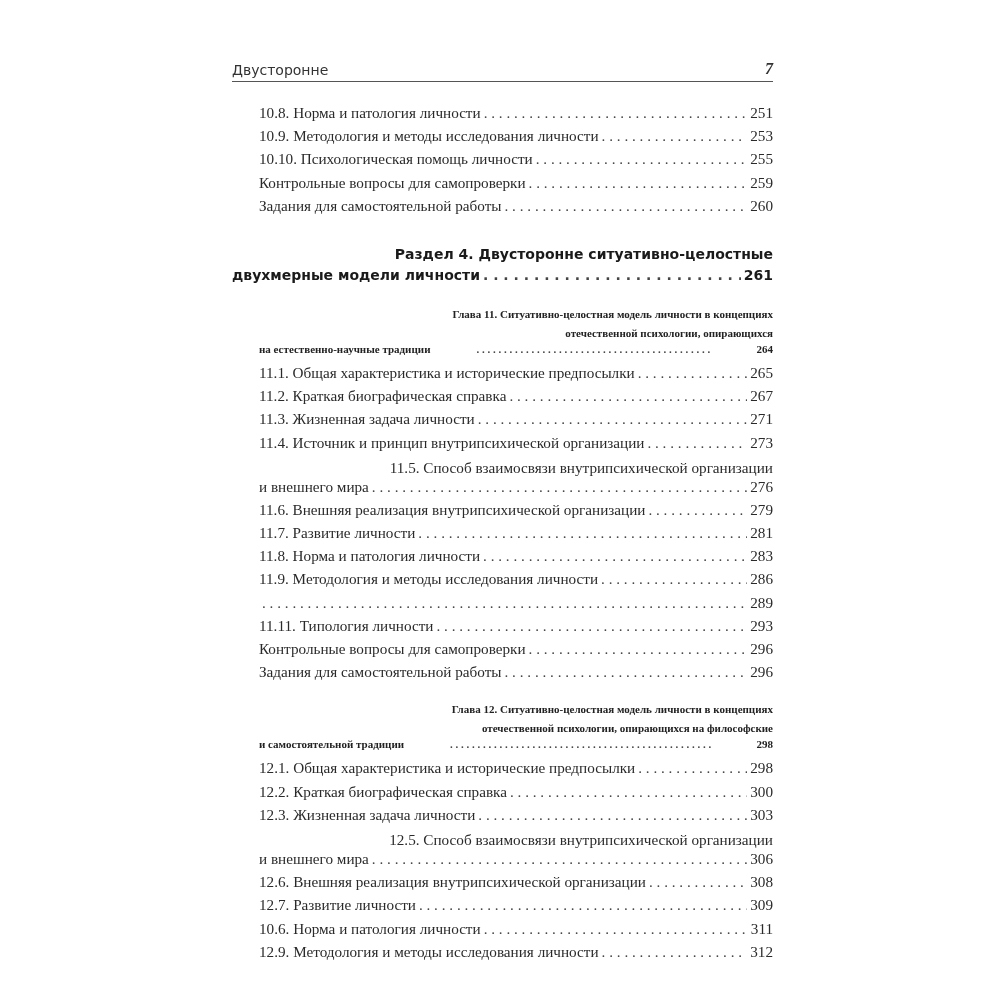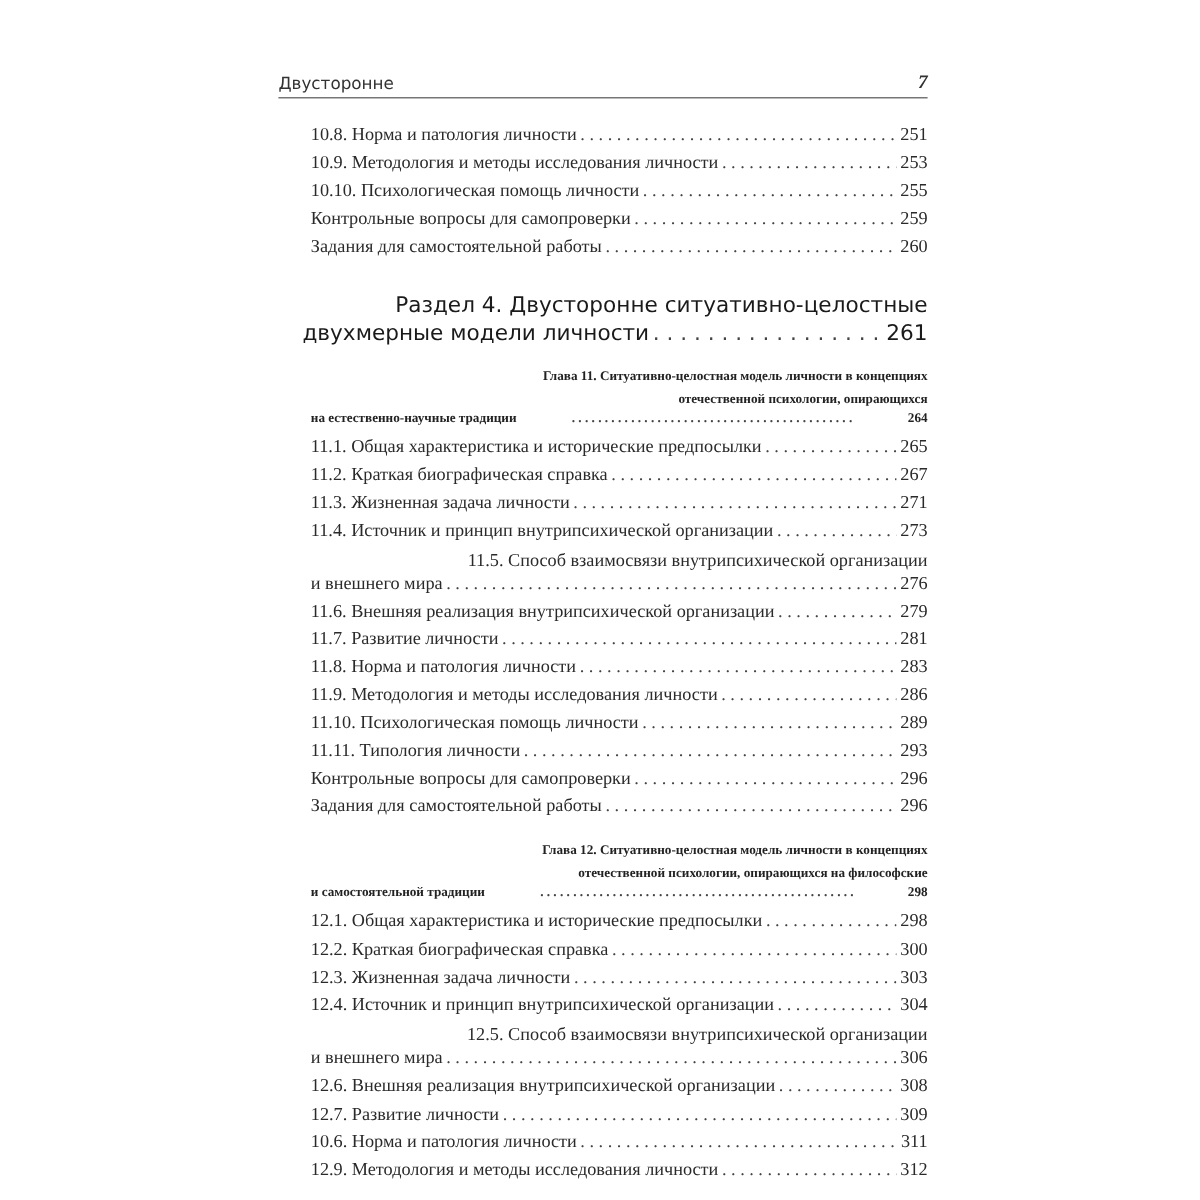--- a/index.html
+++ b/index.html
@@ -11,21 +11,21 @@
   .running-head .pg { font-family: "Liberation Serif", serif; font-weight: bold; font-style: italic; font-size: 16px; }
   .toc { font-family: "Liberation Serif", serif; font-size: 15.2px; color: #2a2a2a; text-align: right; }
   .row { display: flex; align-items: baseline; height: 23.2px; }
   .row .t { white-space: nowrap; }
   .row .dots { flex: 1; overflow: hidden; white-space: nowrap; margin: 0 3px; letter-spacing: 2.5px; color: #444; }
   .row .dots::before { content: ". . . . . . . . . . . . . . . . . . . . . . . . . . . . . . . . . . . . . . . . . . . . . . . . . . . . . . . . . . . . . . . . . . . . . . . . . . . . . . . . . . . . . . . . . . . . . . . . . . . . . . . . . . . . . . . . . . . . . . ."; letter-spacing: 0; }
   .row .p { white-space: nowrap; }
   .sub { padding-left: 27px; }
   .multi { padding-left: 27px; }
   .multi .l1 { height: 21px; line-height: 21px; white-space: nowrap; }
-  .section { font-family: "DejaVu Sans", sans-serif; font-weight: normal; font-size: 18px; color: #1a1a1a; margin-top: 22px; margin-bottom: 12px; margin-left: 20px; }
+  .section { font-family: "DejaVu Sans", sans-serif; font-weight: bold; font-size: 14px; color: #1a1a1a; margin-top: 22px; margin-bottom: 12px; }
   .section .l1 { height: 25px; line-height: 25px; white-space: nowrap; }
   .section .row { height: 26px; }
   .section .row .dots::before { letter-spacing: 0; }
   .chapter { font-weight: bold; font-size: 11px; color: #222; }
   .chapter .l { height: 19px; line-height: 19px; white-space: nowrap; }
   .chapter .ind { padding-left: 27px; }
   .chapter .row { height: 21px; padding-left: 27px; gap: 43px; }
   .gap { height: 14px; }
 </style>
 </head>
@@ -125,21 +125,20 @@
         <span class="t">11.8. Норма и патология личности</span>
         <span class="dots"></span>
         <span class="p">283</span>
       </div>
     <div class="row sub">
         <span class="t">11.9. Методология и методы исследования личности</span>
         <span class="dots"></span>
         <span class="p">286</span>
       </div>
     <div class="row sub">
-        <span class="t">11.10. Психологическая помощь личности</span>
         <span class="dots"></span>
         <span class="p">289</span>
       </div>
     <div class="row sub">
         <span class="t">11.11. Типология личности</span>
         <span class="dots"></span>
         <span class="p">293</span>
       </div>
     <div class="row sub">
         <span class="t">Контрольные вопросы для самопроверки</span>
@@ -171,25 +170,20 @@
     <div class="row sub">
         <span class="t">12.2. Краткая биографическая справка</span>
         <span class="dots"></span>
         <span class="p">300</span>
       </div>
     <div class="row sub">
         <span class="t">12.3. Жизненная задача личности</span>
         <span class="dots"></span>
         <span class="p">303</span>
       </div>
-    <div class="row sub">
-        <span class="t">12.4. Источник и принцип внутрипсихической организации</span>
-        <span class="dots"></span>
-        <span class="p">304</span>
-      </div>
     <div class="multi">
       <div class="l1">12.5. Способ взаимосвязи внутрипсихической организации</div>
       <div class="row">
           <span class="t">и внешнего мира</span>
           <span class="dots"></span>
           <span class="p">306</span>
         </div>
     </div>
     <div class="row sub">
         <span class="t">12.6. Внешняя реализация внутрипсихической организации</span>

